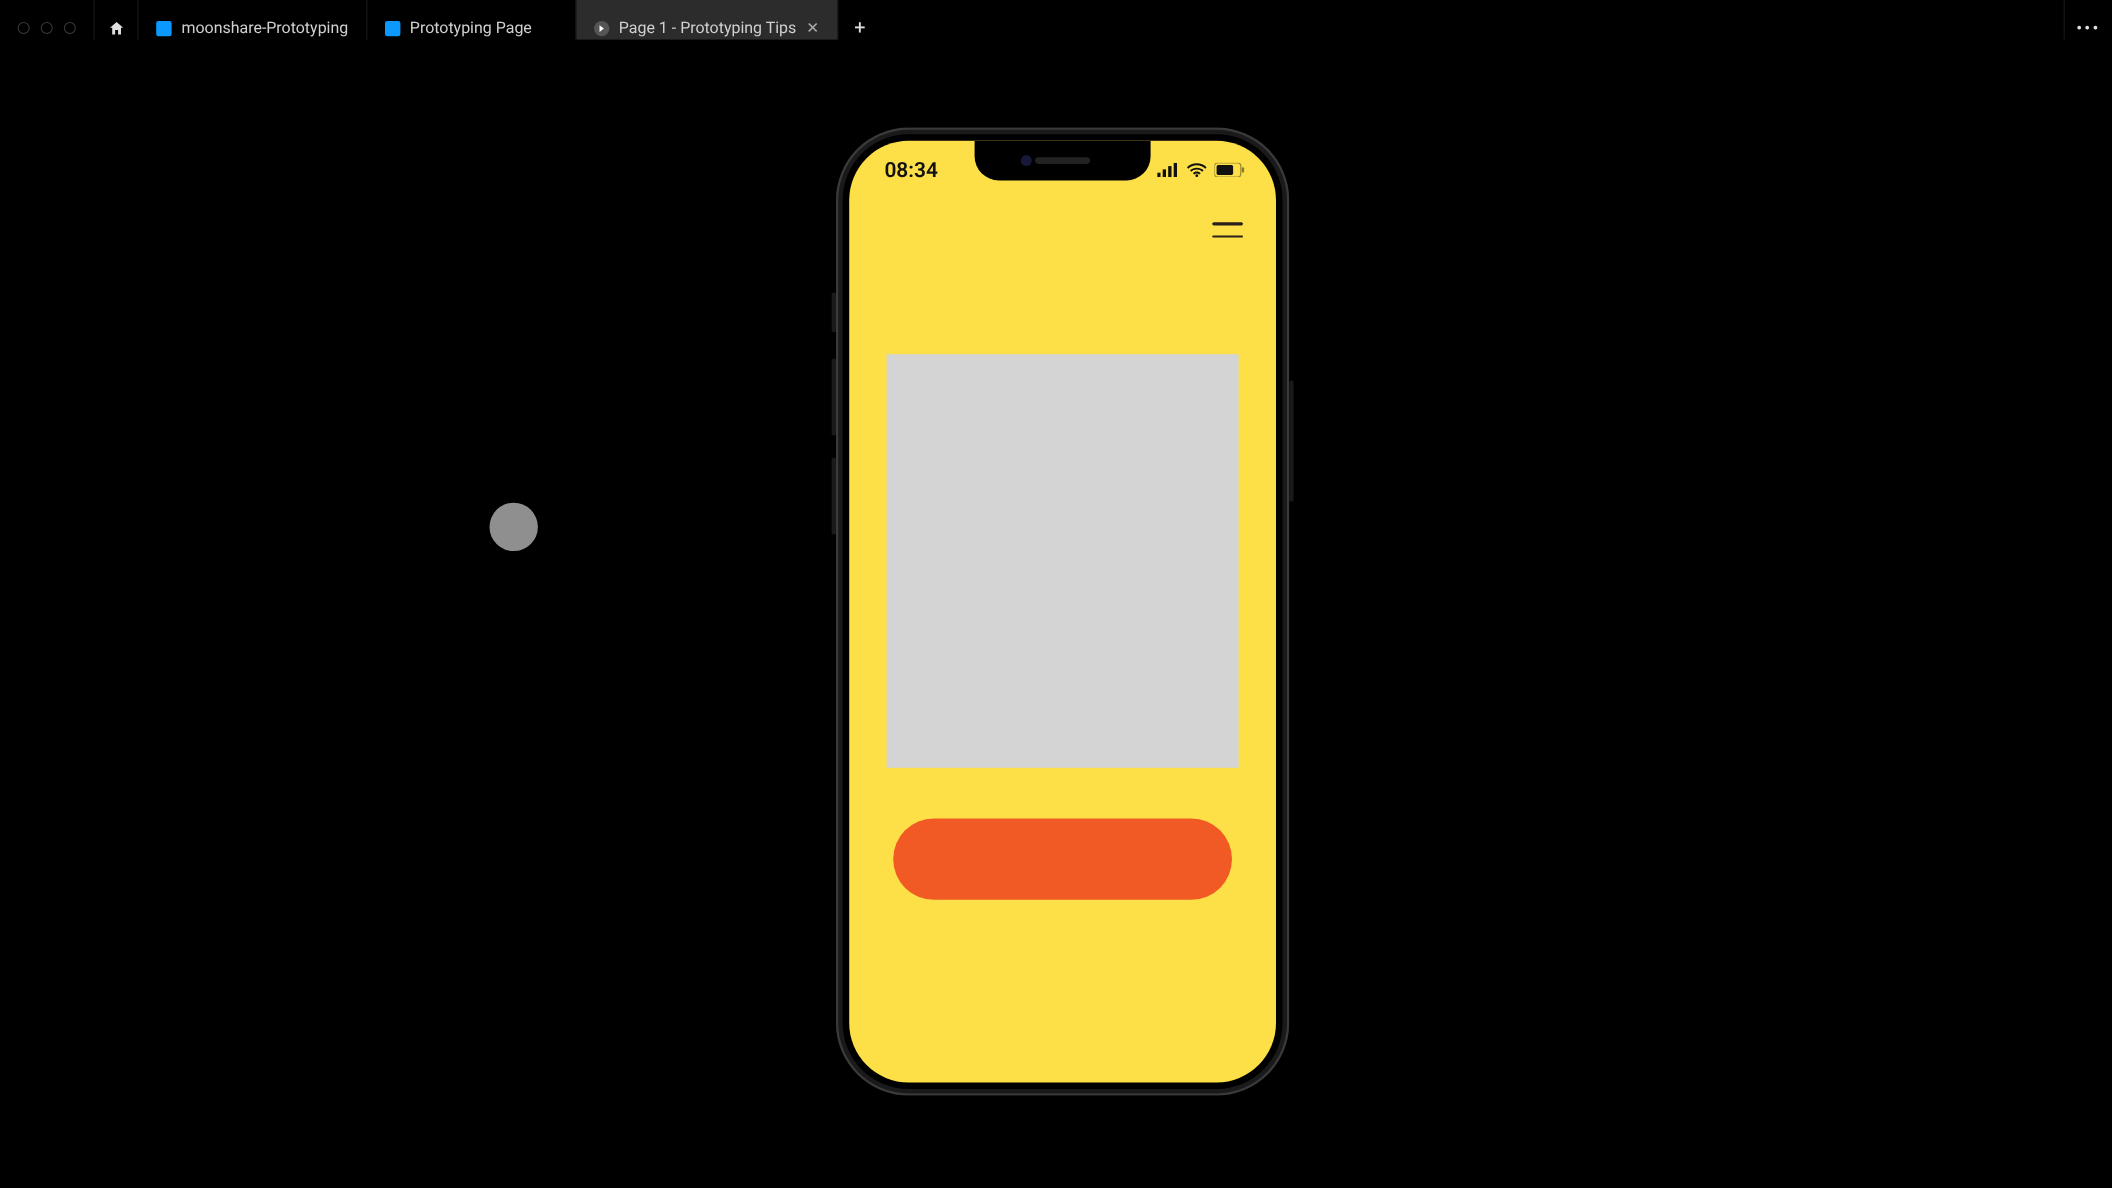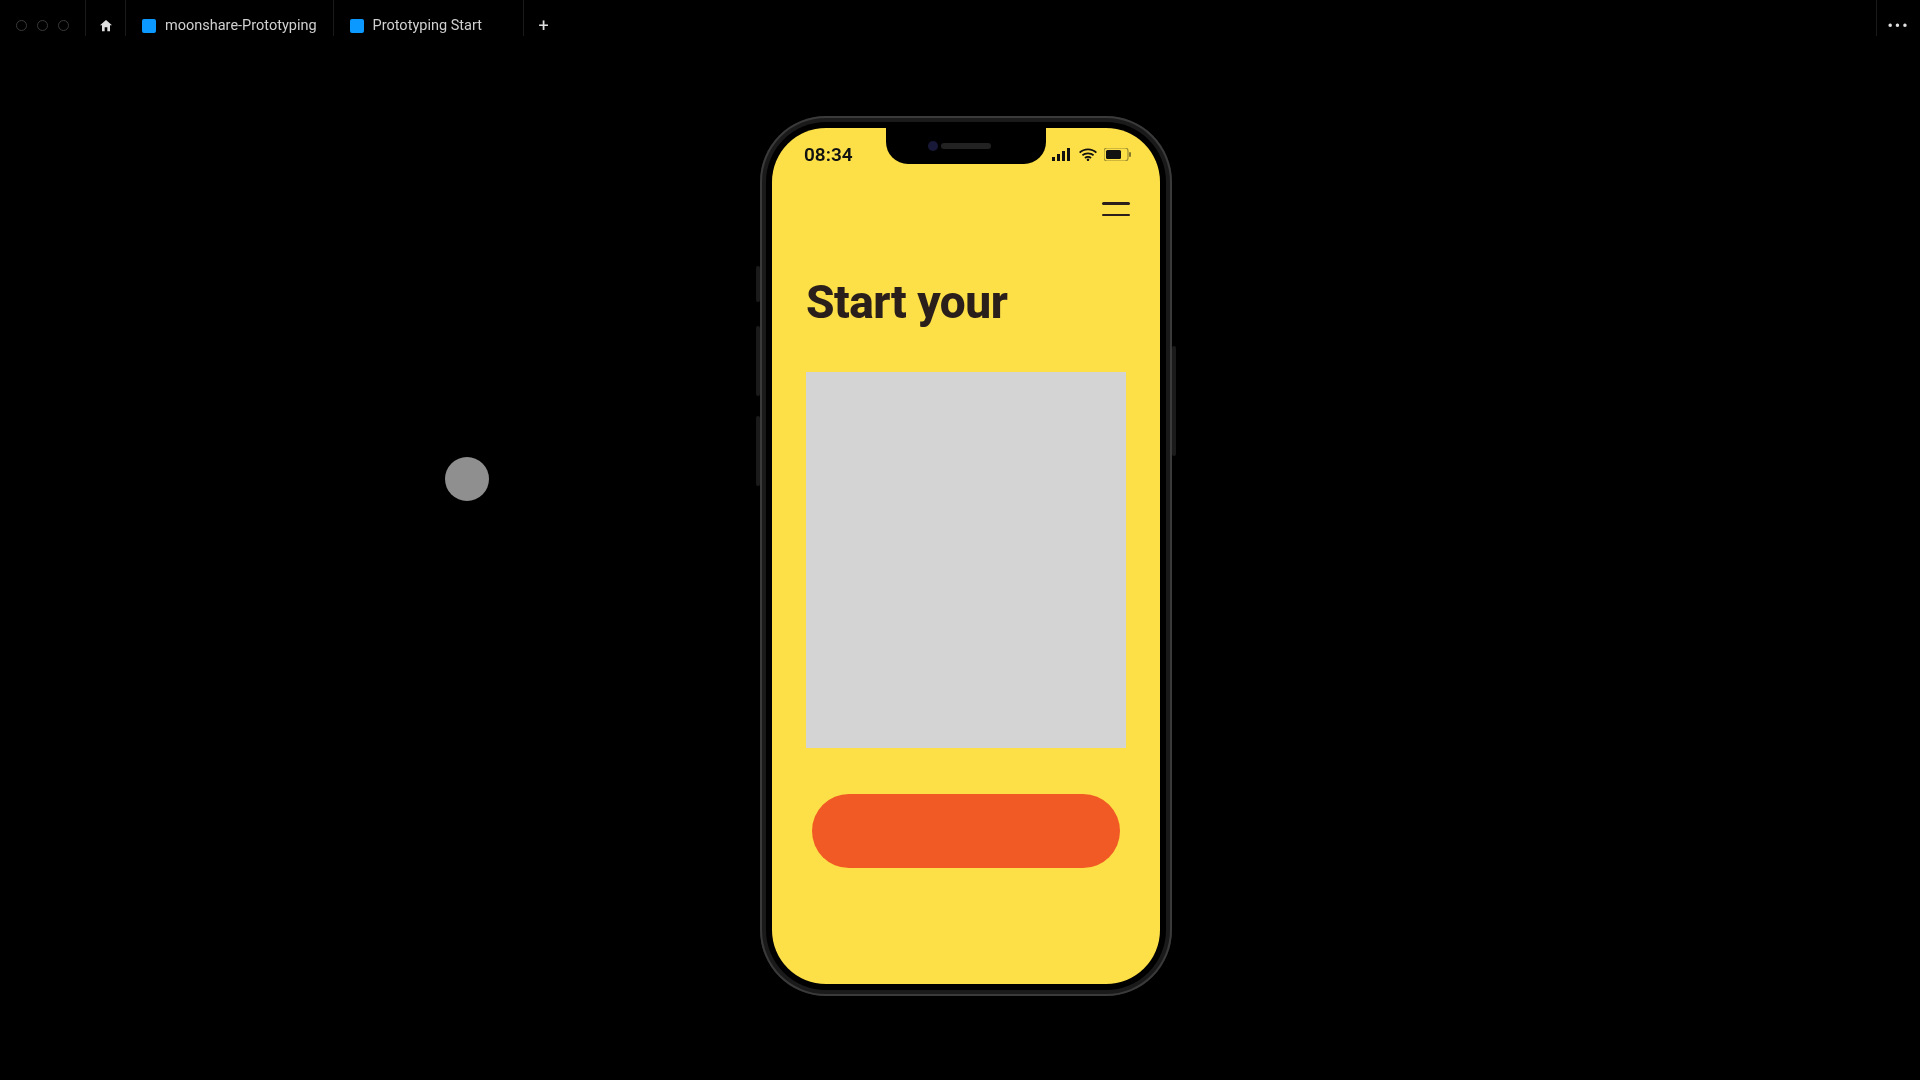--- a/index.html
+++ b/index.html
@@ -264,21 +264,26 @@
         <path d="M12 3l9 8h-3v9h-4v-6H10v6H6v-9H3z"></path>
       </svg>
   </div>
   <div class="tabs">
     <div class="tab">
       <span class="tab-icon-doc"></span>
       <span>moonshare-Prototyping</span>
     </div>
     <div class="tab">
       <span class="tab-icon-doc"></span>
-      <span>Prototyping Start</span>
+      <span>Prototyping Page</span>
+    </div>
+    <div class="tab active">
+      <span class="tab-icon-play"></span>
+      <span>Page 1 - Prototyping Tips</span>
+      <span class="tab-close">✕</span>
     </div>
   </div>
   <div class="new-tab">+</div>
   <div class="spacer"></div>
   <div class="menu-dots">•••</div>
 </div>
 
 <div class="canvas">
   <div class="touch-cursor"></div>
 
@@ -312,21 +317,20 @@
               </svg>
           </div>
         </div>
         <div class="app-header">
           <div class="hamburger">
             <span></span>
             <span></span>
           </div>
         </div>
         <div class="hero-title">
-          <div>Start your</div>
         </div>
         <div class="image-placeholder"></div>
         <div class="cta-button">
           <span></span>
         </div>
       </div>
     </div>
   </div>
 </div>
 

